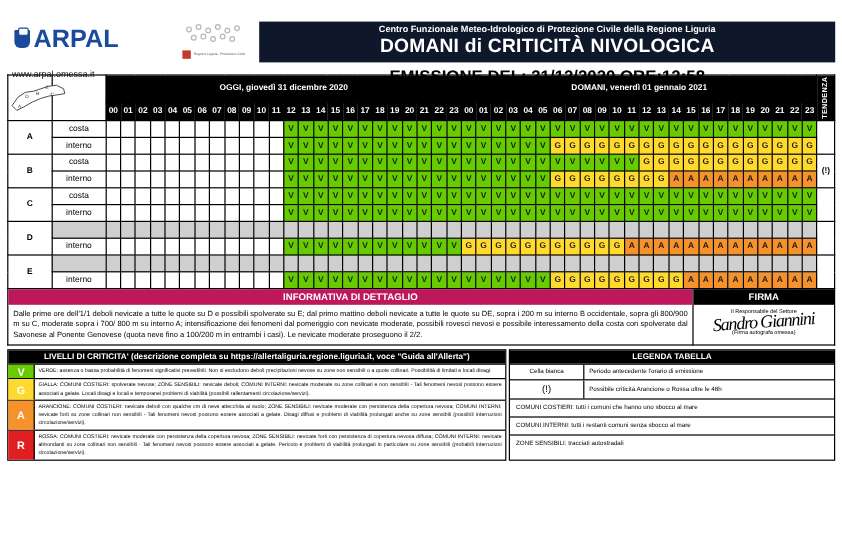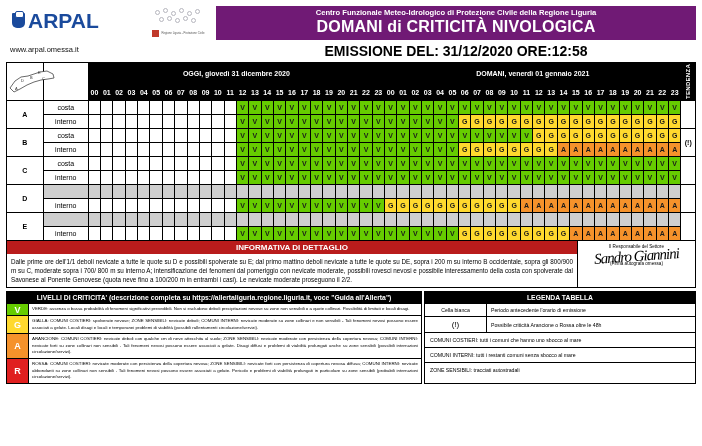--- a/index.html
+++ b/index.html
@@ -6,39 +6,39 @@
   html, body { margin:0; padding:0; }
   body {
     width:702px; height:446px;
     background:#ffffff;
     font-family:"Liberation Sans", sans-serif;
     color:#000;
     overflow:hidden;
   }
 
   
-  .header { display:flex; align-items:flex-start; height:62px; padding:4px 6px 0 6px; }
+  .header { display:flex; align-items:flex-start; height:62px; padding:16px 6px 0 6px; }
   .hdr-left { width:135px; flex:0 0 135px; display:flex; flex-direction:column; align-items:flex-start; }
   .arpal-logo { display:flex; align-items:center; gap:3px; margin-top:6px; margin-left:6px; }
   .arpal-mark { width:13px; height:15px; background:#1a4a9c; position:relative;
       border-radius:1px 1px 5px 5px; }
   .arpal-mark:before { content:""; position:absolute; left:3px; top:-2px; width:7px; height:5px;
       background:#fff; border:1px solid #1a4a9c; border-radius:2px;}
   .arpal-word { font-size:21px; font-weight:bold; color:#1a4a9c; letter-spacing:0px; line-height:1; }
   .arpal-url { font-size:7.5px; color:#111; margin-top:14px; margin-left:4px; }
 
   .hdr-mid2 { width:75px; flex:0 0 75px; padding-top:4px; display:flex; flex-direction:column; align-items:center;}
   .dots-logo { width:52px; height:20px; position:relative; opacity:.55;}
   .dots-logo i { position:absolute; width:5px; height:5px; border:1px solid #7a7a88; border-radius:50%; display:block;}
   .mini-rl { margin-top:2px; display:flex; gap:2px; align-items:center;}
   .mini-sq { width:7px; height:7px; background:#c0392b; }
   .mini-txt { font-size:2.8px; line-height:1.25; color:#555; }
 
   .hdr-center { flex:1 1 auto; padding-top:2px; }
-  .title-box { background:#701a75; color:#fff; text-align:center; padding:2px 4px 3px 4px; }
+  .title-box { background:#0f172a; color:#fff; text-align:center; padding:2px 4px 3px 4px; }
   .t1 { font-size:7.6px; line-height:1.25; font-weight:bold;}
   .t2 { font-size:16px; font-weight:bold; line-height:1.2; letter-spacing:.2px;}
   .t3 { font-size:11px; font-weight:bold; line-height:1.25; }
   .emissione { text-align:center; font-size:14px; font-weight:bold; margin-top:3px; }
 
   .hdr-right { width:120px; flex:0 0 120px; display:flex; flex-direction:column; align-items:center; }
   .pc-logo { width:34px; height:34px; border-radius:50%; background:#f07d1a; border:2px solid #2b3b8f;
      position:relative; margin-top:2px; }
   .pc-logo .tri { position:absolute; left:50%; top:52%; transform:translate(-50%,-50%);
      width:0;height:0;border-left:8px solid transparent;border-right:8px solid transparent;border-bottom:15px solid #2b3b8f;}
@@ -71,21 +71,21 @@
   .c-A { background:#f5922b; }
   .c-X { background:#cfcfcf; }
 
   
   .minimap { width:50px; height:28px; position:relative; }
   .minimap svg { display:block; }
 
   
   .info-row { display:flex; width:690px; margin:0 6px; }
   .info-left { flex:1 1 auto; border:1px solid #000; border-top:none; }
-  .info-hdr { background:#b91c1c; color:#fff; text-align:center; font-size:8px; font-weight:bold; padding:2px 0;}
+  .info-hdr { background:#be185d; color:#fff; text-align:center; font-size:8px; font-weight:bold; padding:2px 0;}
   .info-body { font-size:6.3px; line-height:1.45; padding:3px 4px 3px 4px; text-align:justify; }
   .firma { width:118px; flex:0 0 118px; border:1px solid #000; border-top:none; border-left:none;}
   .firma-hdr { background:#000; color:#fff; text-align:center; font-size:8px; font-weight:bold; padding:2px 0;}
   .firma-body { text-align:center; padding-top:3px;}
   .firma-t1 { font-size:4.6px; }
   .sig { font-family:"Liberation Serif", serif; font-style:italic; font-size:15px; letter-spacing:-1px;
       transform:rotate(-4deg); margin:-1px 0 -4px 0; }
 
   
   .leg-row { display:flex; width:690px; margin:3px 6px 0 6px; gap:2px; }
@@ -755,20 +755,21 @@
       </tbody>
   </table>
 </div>
 
 <div class="info-row">
   <div class="info-left">
     <div class="info-hdr">INFORMATIVA DI DETTAGLIO</div>
     <div class="info-body">Dalle prime ore dell'1/1 deboli nevicate a tutte le quote su D e possibili spolverate su E; dal primo mattino deboli nevicate a tutte le quote su DE, sopra i 200 m su interno B occidentale, sopra gli 800/900 m su C, moderate sopra i 700/ 800 m su interno A; intensificazione dei fenomeni dal pomeriggio con nevicate moderate, possibili rovesci nevosi e possibile interessamento della costa con spolverate dal Savonese al Ponente Genovese (quota neve fino a 100/200 m in entrambi i casi). Le nevicate moderate proseguono il 2/2.</div>
   </div>
   <div class="firma">
+    <div class="firma-hdr">FIRMA</div>
     <div class="firma-body">
       <div class="firma-t1">Il Responsabile del Settore</div>
       <div class="sig">Sandro Giannini</div>
       <div class="firma-t1">(Firma autografa omessa)</div>
     </div>
   </div>
 </div>
 
 <div class="leg-row">
   <div class="leg-left">

